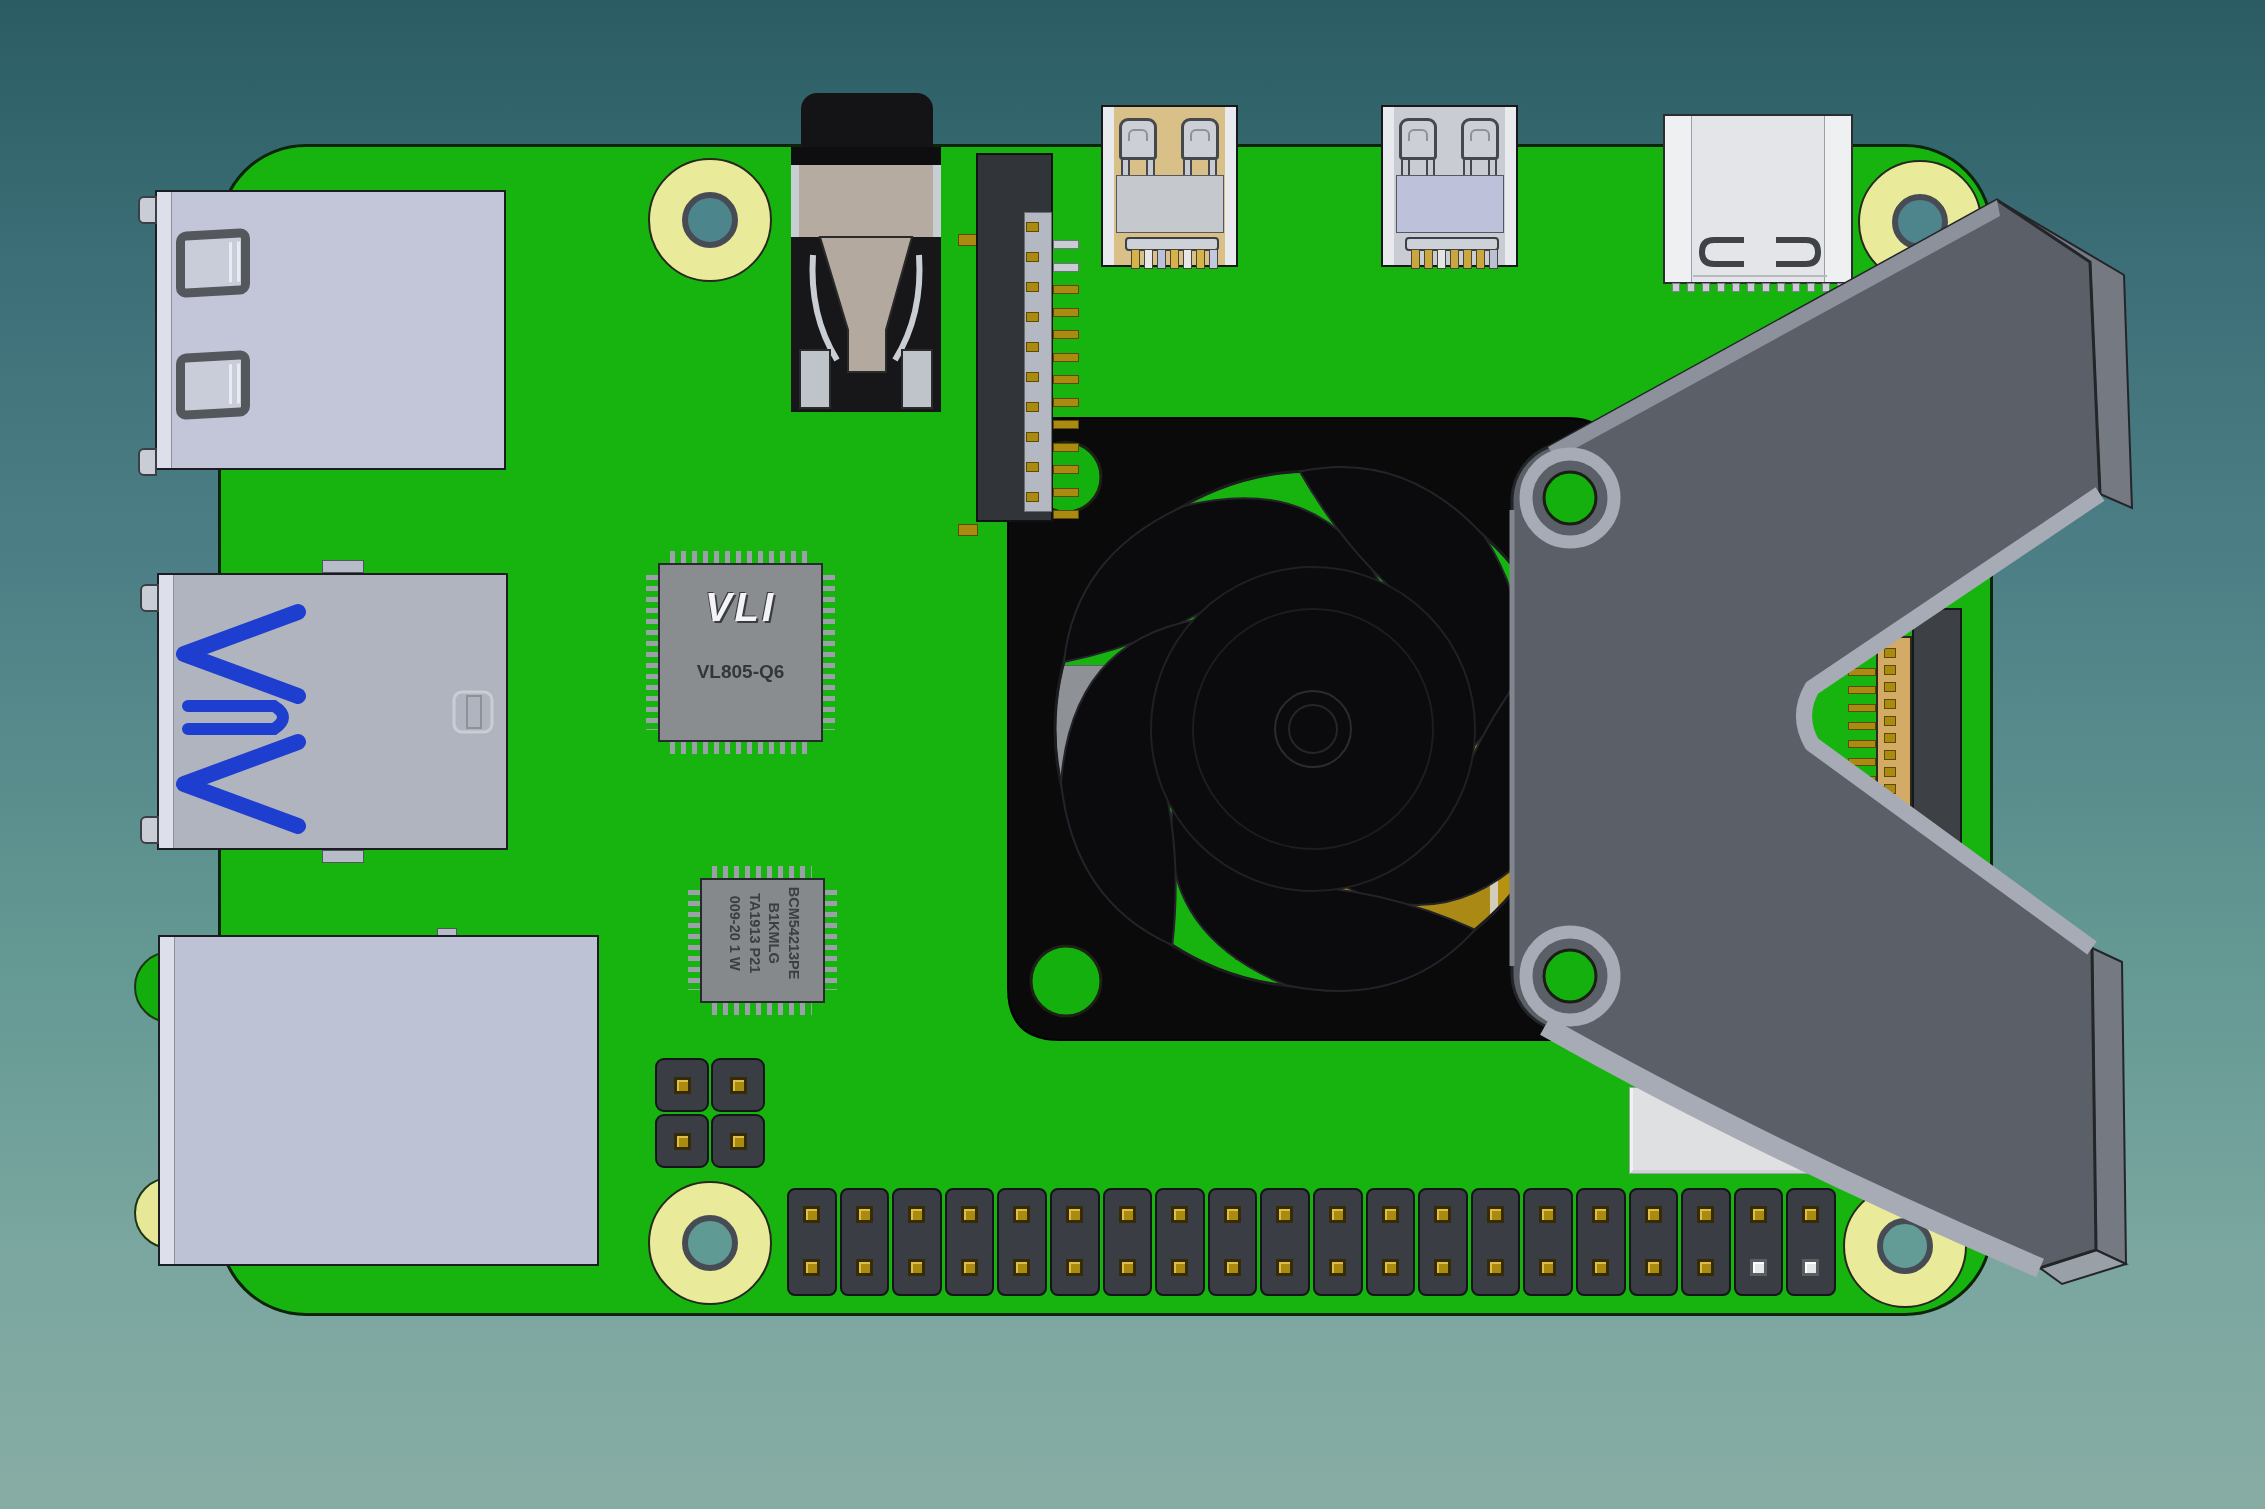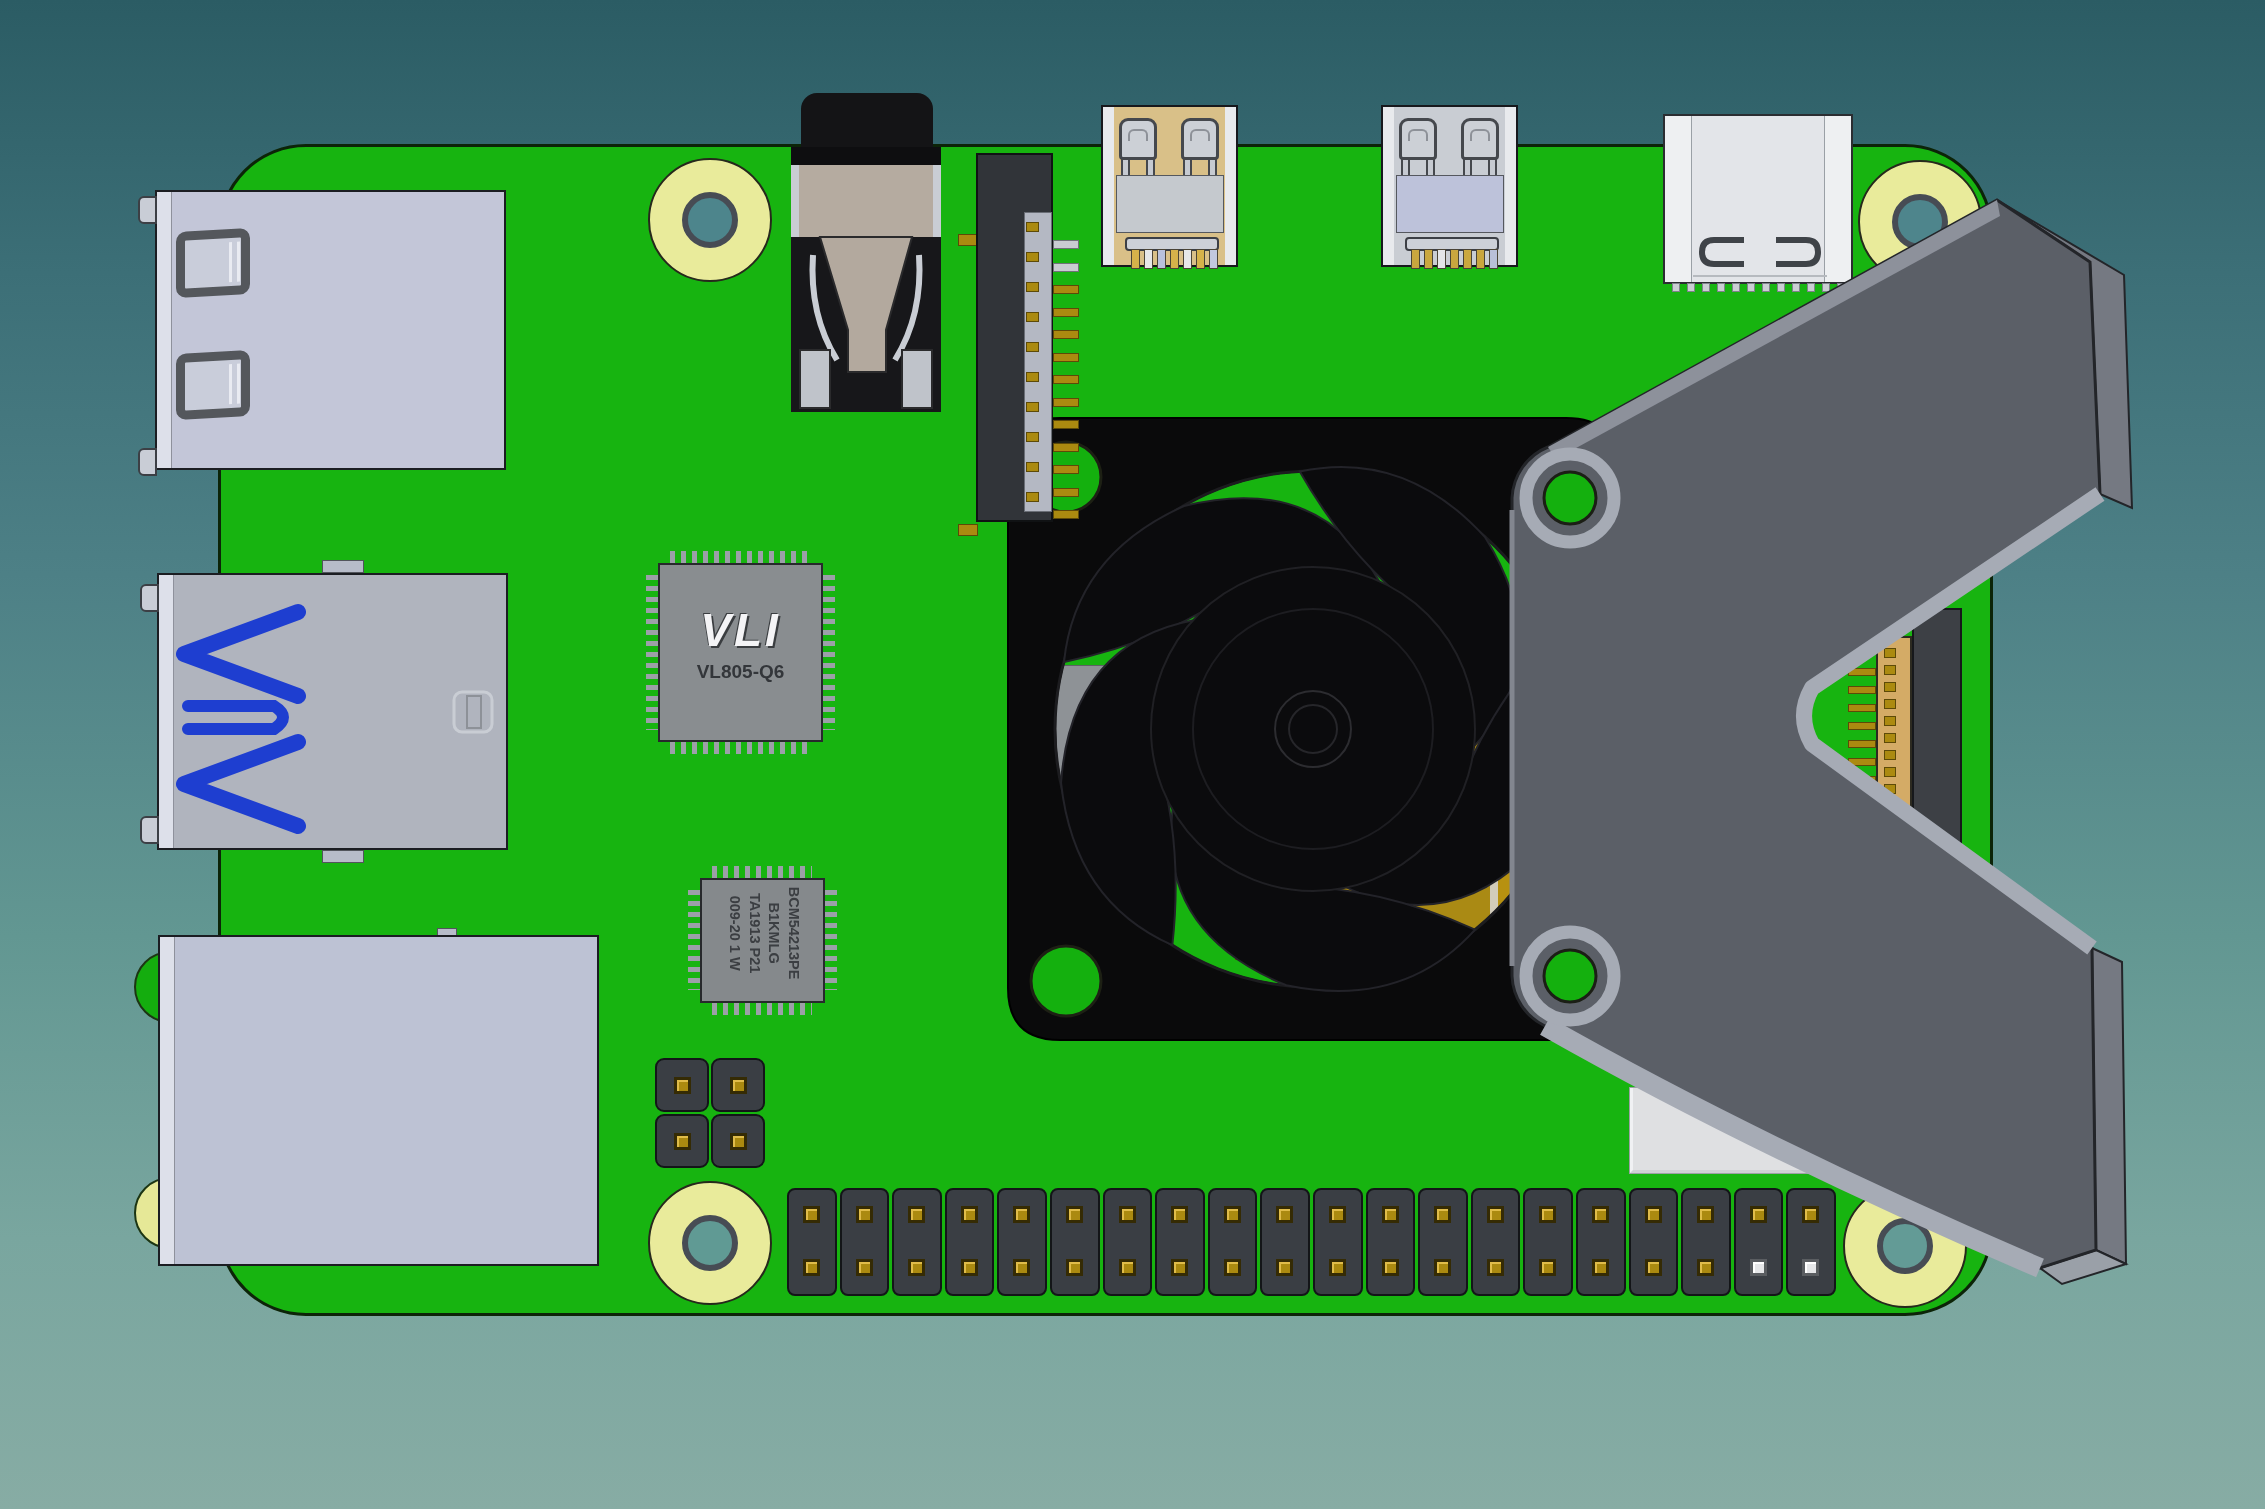--- a/index.html
+++ b/index.html
@@ -45,21 +45,21 @@
   .teeth{position:absolute;display:flex;gap:7px;}
   .teeth b{width:8px;height:9px;background:#caced3;border:1px solid #7e828a;box-sizing:border-box;}
   
   #dsi{left:976px;top:153px;width:77px;height:369px;background:#313439;border:2px solid #101214;box-sizing:border-box;}
   #dsi .slot{position:absolute;left:46px;top:57px;width:28px;height:300px;background:#b4b8c3;border:1px solid #6a6e76;box-sizing:border-box;}
   .gpin{position:absolute;background:var(--gold);border:1px solid #5d4a08;box-sizing:border-box;}
   .spin{position:absolute;background:#c9ccd2;border:1px solid #6f7278;box-sizing:border-box;}
   
   .chip{box-sizing:border-box;border:2px solid #27292c;}
   #vli{left:658px;top:563px;width:165px;height:179px;background:#898d90;color:#f4f4f6;}
-  #vli .logo{position:absolute;width:100%;text-align:center;top:38px;font-size:46px;font-style:italic;font-weight:bold;letter-spacing:3px;text-shadow:2px 2px 0 #3a3d40,-1px -1px 0 #3a3d40;}
+  #vli .logo{position:absolute;width:100%;text-align:center;top:20px;font-size:40px;font-style:italic;font-weight:bold;letter-spacing:3px;text-shadow:2px 2px 0 #3a3d40,-1px -1px 0 #3a3d40;}
   #vli .part{position:absolute;width:100%;text-align:center;top:96px;font-size:19px;color:#33363a;font-weight:bold;}
   #bcm{left:700px;top:878px;width:125px;height:125px;background:#85898c;}
   #bcm .mark{position:absolute;left:-18px;top:14px;width:160px;text-align:center;transform:rotate(90deg);font-size:14.5px;line-height:1.35;color:#3b3e42;font-weight:bold;white-space:nowrap;}
   .pinstrip-h{position:absolute;height:12px;background:repeating-linear-gradient(90deg,#9ca0a8 0 5px,transparent 5px 11px);}
   .pinstrip-v{position:absolute;width:12px;background:repeating-linear-gradient(180deg,#9ca0a8 0 5px,transparent 5px 11px);}
   
   .blk{background:var(--header-dark);border:2px solid #131518;box-sizing:border-box;border-radius:9px;}
   .hpin{position:absolute;width:17px;height:17px;background:var(--gold);border:3px solid #352b04;box-shadow:inset 2px 2px 0 #e0bc4a;box-sizing:border-box;}
   .hpin.silver{background:#e6e7e9;box-shadow:inset 2px 2px 0 #fff;border-color:#5a5d61;}
   #gpio{left:787px;top:1188px;width:1051px;height:108px;display:flex;gap:3px;}

